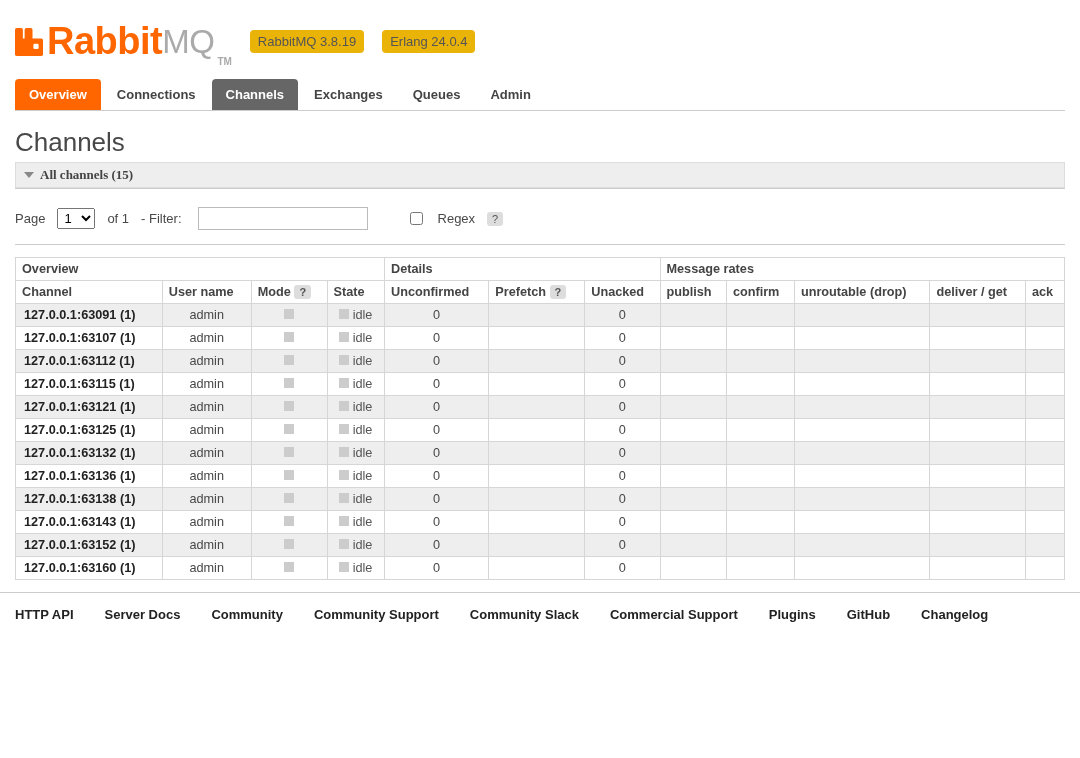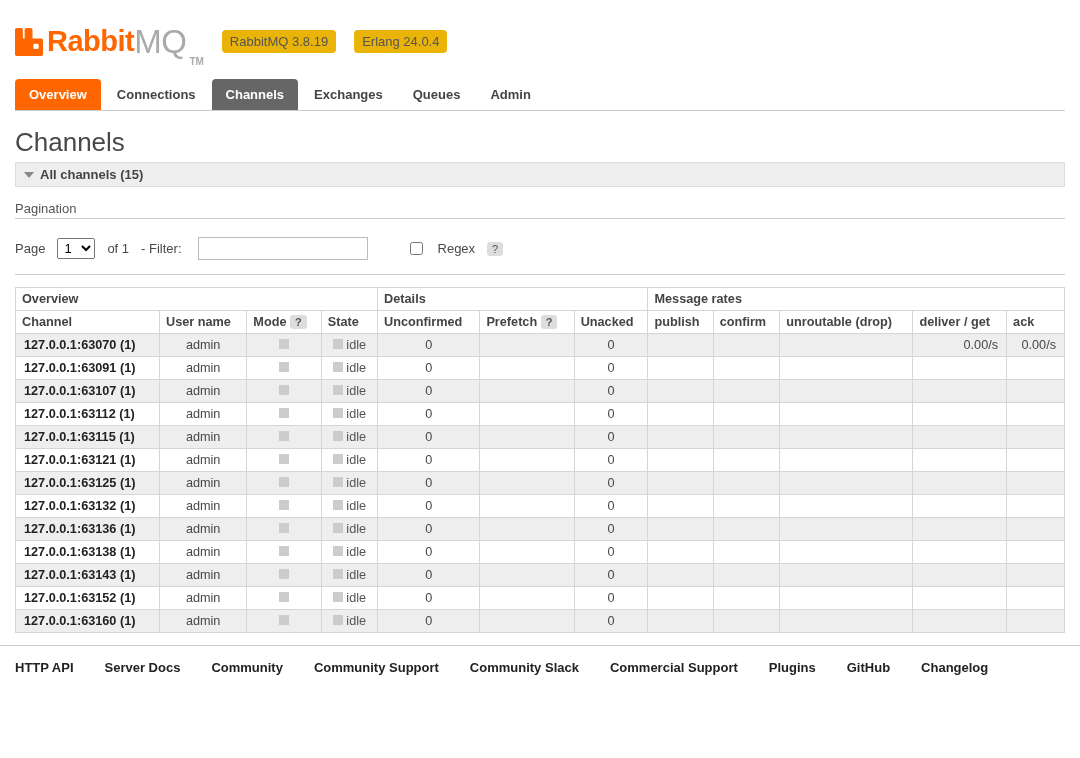--- a/index.html
+++ b/index.html
@@ -9,32 +9,32 @@
     font-family: Verdana, Geneva, sans-serif;
     font-size: 13px;
     color: #484848;
     background: #fff;
     width: 1080px;
   }
   .wrap { padding: 10px 15px 0 15px; }
   .header { display: flex; align-items: center; gap: 18px; margin-bottom: 6px; }
   .logo { display:flex; align-items:center; font-weight:600; }
   .logo-mark { width:28px; height:28px; margin-right:4px; }
-  .logo-text-rabbit { color:#f60; font-size:29px; font-weight:700; letter-spacing:-0.5px; }
+  .logo-text-rabbit { color:#f60; font-size:38px; font-weight:700; letter-spacing:-0.5px; }
   .logo-text-mq { color:#aaa; font-size:33px; font-weight:300; letter-spacing:-0.5px; }
   .logo-tm { color:#aaa; font-size:10px; margin-left:3px; align-self:flex-end; margin-bottom:6px;margin-top:46px;}
   .badge { background:#eab308; color:#555; padding:4px 8px; border-radius:4px; font-size:13px; }
   .tabs { display:flex; border-bottom:1px solid #ccc; margin-top:6px; }
   .tab { padding:8px 14px; font-size:13px; font-weight:bold; color:#444; cursor:pointer; border-top-left-radius:4px; border-top-right-radius:4px; margin-right:2px; }
   .tab.first { background:#f60; color:#fff; }
   .tab.active { background:#666; color:#fff; }
   h1 { font-size:26px; font-weight:normal; color:#484848; margin:16px 0 4px 0; }
   .section-header { background:#eee; padding:4px 8px; font-size:13px; color:#444; display:flex; align-items:center; gap:6px; border:1px solid #ddd; }
   .caret { width:0; height:0; border-left:5px solid transparent; border-right:5px solid transparent; border-top:6px solid #888; display:inline-block;}
-  .section-header b { font-weight:bold; }
+  .section-header b { font-weight:bold;font-family:Liberation Serif, serif; }
   .pagination-label { font-size:13px; color:#555; margin-top:14px; margin-bottom:2px; }
   .pager-row { display:flex; align-items:center; gap:12px; margin-top:10px; font-size:13px; padding:8px 0 14px 0;}
   .pager-row select { font-size:13px; padding:1px 2px; min-width:38px;}
   .pager-row input[type=text] { width:170px; padding:3px 5px; font-size:13px; border:1px solid #bbb;}
   .qmark { background:#ddd; color:#555; font-size:11px; padding:1px 5px; border-radius:3px; cursor:pointer; }
   hr { border:none; border-top:1px solid #ccc; margin:0;}
   table.channels { border-collapse:collapse; width:100%; margin-top:12px; font-size:12.7px; }
   table.channels th, table.channels td { border:1px solid #d6d6d6; }
   table.channels th { font-weight:bold; text-align:left; padding:4px 6px; color:#444; background:#fff;}
   .group-headers th { font-weight:normal; text-align:left; padding:4px 8px; background:#fff;}
@@ -80,21 +80,20 @@
     <div class="tab">Admin</div>
   </div>
 
   <h1>Channels</h1>
 
   <div class="section-header">
     <span class="caret"></span>
     <b>All channels (15)</b>
   </div>
 
-  <div class="pagination-label">Pagination</div>
   <hr>
   <div class="pager-row">
     <span>Page</span>
     <select>
       <option>1</option>
     </select>
     <span>of 1</span>
     <span class="sep-right">- Filter:</span>
     <input type="text" value="" style="">
     <span style="width:14px;"></span>
@@ -121,34 +120,20 @@
         <th>Unacked</th>
         <th>publish</th>
         <th>confirm</th>
         <th>unroutable (drop)</th>
         <th>deliver / get</th>
         <th>ack</th>
       </tr>
     </thead>
     <tbody id="rows-body">
         <tr class="datarow">
-          <td><span class="channel-link">127.0.0.1:63070 (1)</span></td>
-          <td class="col-center">admin</td>
-          <td class="col-center"><span class="mode-ind"></span></td>
-          <td class="col-center state"><span class="mode-ind"></span> idle</td>
-          <td class="col-center">0</td>
-          <td class="col-center prefetch-empty"></td>
-          <td class="col-center">0</td>
-          <td class="col-right"></td>
-          <td class="col-right"></td>
-          <td class="col-right"></td>
-          <td class="col-right">0.00/s</td>
-          <td class="col-right">0.00/s</td>
-        </tr>
-        <tr class="datarow">
           <td><span class="channel-link">127.0.0.1:63091 (1)</span></td>
           <td class="col-center">admin</td>
           <td class="col-center"><span class="mode-ind"></span></td>
           <td class="col-center state"><span class="mode-ind"></span> idle</td>
           <td class="col-center">0</td>
           <td class="col-center prefetch-empty"></td>
           <td class="col-center">0</td>
           <td class="col-right"></td>
           <td class="col-right"></td>
           <td class="col-right"></td>

